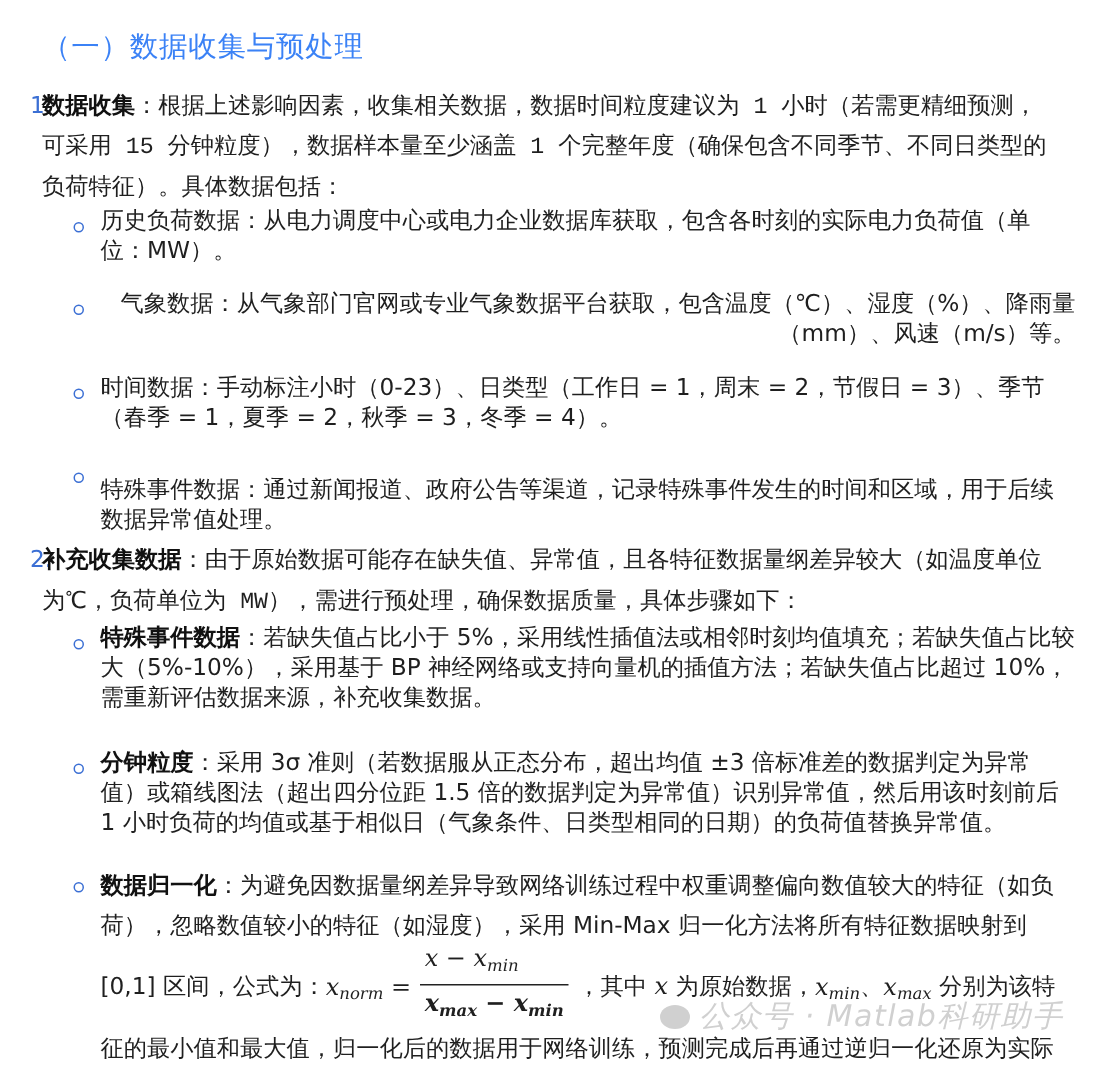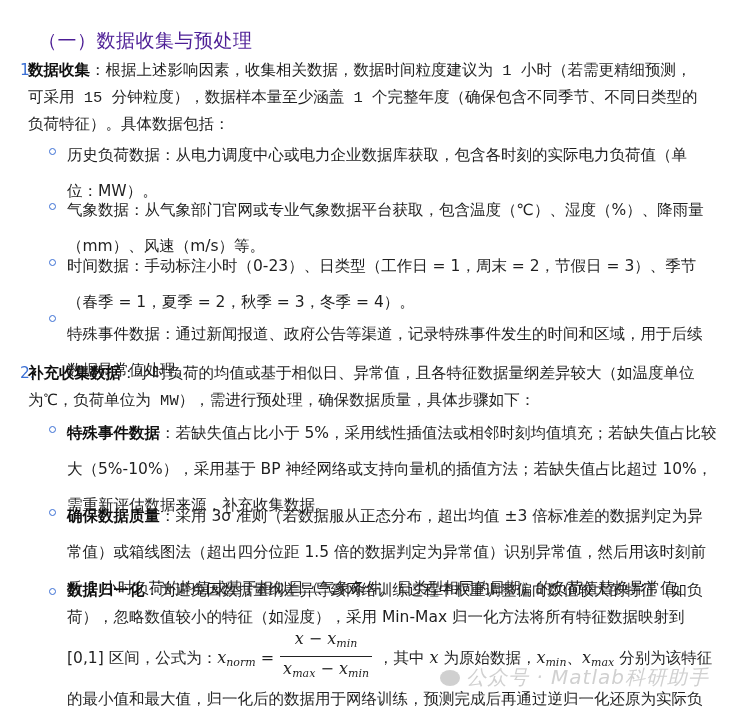--- a/index.html
+++ b/index.html
@@ -20,23 +20,23 @@
     position: absolute;
     left: 0; top: 0;
     width: 741px;
   }
   .section-title {
     position: absolute;
     left: 24px;
     top: 14px;
     font-size: 19px;
     font-weight: normal;
-    color: #4c1d95;
+    color: #3b82f6;
     letter-spacing: 0.5px;
-    margin: 14px;
+    margin: 4px;
   }
   .ol-item {
     position: absolute;
     left: 0;
     width: 741px;
   }
   .ol-marker {
     position: absolute;
     left: 20px;
     color: #3b6fd4;
@@ -64,51 +64,51 @@
     left: 49px;
     width: 5px;
     height: 5px;
     border: 1.5px solid #3b6fd4;
     border-radius: 50%;
   }
   .ul-para {
     position: absolute;
     left: 67px;
     width: 650px;
-    line-height: 36px;
+    line-height: 20px;
     margin: 0;
   }
   .math {
     font-family: "DejaVu Serif", "Liberation Serif", serif;
     font-style: italic;
     font-size: 16px;
   }
   .math sub {
     font-size: 11px;
     font-style: italic;
     vertical-align: -3px;
   }
   .frac {
     display: inline-block;
     vertical-align: middle;
-    text-align: center;
     margin: 0 6px;
     position: relative;
     top: -2px;
   }
   .frac .num {
     display: block;
     padding: 0 3px 2px 3px;
     border-bottom: 1.2px solid #222;
     line-height: 20px;
   }
   .frac .den {
     display: block;
     padding: 2px 3px 0 3px;
     line-height: 20px;
+    font-weight: bold;
   }
   .watermark {
     position: absolute;
     left: 440px;
     top: 664px;
     font-size: 20px;
     color: rgba(150,150,150,0.45);
     white-space: nowrap;
     letter-spacing: 1px;
     pointer-events: none;
@@ -138,51 +138,51 @@
     </p>
   </div>
 
   <div class="ul-item" style="top:137px;">
     <span class="ul-marker" style="top:11px;"></span>
     <p class="ul-para" style="top:0;">历史负荷数据：从电力调度中心或电力企业数据库获取，包含各时刻的实际电力负荷值（单位：MW）。</p>
   </div>
 
   <div class="ul-item" style="top:192px;">
     <span class="ul-marker" style="top:11px;"></span>
-    <p class="ul-para" style="top:0;">气象数据：从气象部门官网或专业气象数据平台获取，包含温度（℃）、湿度（%）、降雨量（mm）、风速（m/s）等。</p>
+    <p class="ul-para" style="top:0;text-align:right;">气象数据：从气象部门官网或专业气象数据平台获取，包含温度（℃）、湿度（%）、降雨量（mm）、风速（m/s）等。</p>
   </div>
 
   <div class="ul-item" style="top:248px;">
     <span class="ul-marker" style="top:11px;"></span>
     <p class="ul-para" style="top:0;">时间数据：手动标注小时（0-23）、日类型（工作日 = 1，周末 = 2，节假日 = 3）、季节（春季 = 1，夏季 = 2，秋季 = 3，冬季 = 4）。</p>
   </div>
 
   <div class="ul-item" style="top:304px;">
     <span class="ul-marker" style="top:11px;"></span>
     <p class="ul-para" style="top:12px;">特殊事件数据：通过新闻报道、政府公告等渠道，记录特殊事件发生的时间和区域，用于后续数据异常值处理。</p>
   </div>
 
   <div class="ol-item" style="top:361px;">
     <span class="ol-marker" style="top:3px;">2.</span>
     <p class="para" style="top:0;">
-      <span class="bold">补充收集数据</span><span>：</span><span>小时负荷的均值或基于相似日、异常值，且各特征数据量纲差异较大（如温度单位为℃，负荷单位为 MW），需进行预处理，确保数据质量，具体步骤如下：</span>
+      <span class="bold">补充收集数据</span><span>：</span><span>由于原始数据可能存在缺失值、异常值，且各特征数据量纲差异较大（如温度单位为℃，负荷单位为 MW），需进行预处理，确保数据质量，具体步骤如下：</span>
     </p>
   </div>
 
   <div class="ul-item" style="top:415px;">
     <span class="ul-marker" style="top:11px;"></span>
     <p class="ul-para" style="top:0;">
       <span class="bold">特殊事件数据</span><span>：</span><span>若缺失值占比小于 5%，采用线性插值法或相邻时刻均值填充；若缺失值占比较大（5%-10%），采用基于 BP 神经网络或支持向量机的插值方法；若缺失值占比超过 10%，需重新评估数据来源，补充收集数据。</span>
     </p>
   </div>
 
   <div class="ul-item" style="top:498px;">
     <span class="ul-marker" style="top:11px;"></span>
     <p class="ul-para" style="top:0;">
-      <span class="bold">确保数据质量</span><span>：</span><span>采用 3σ 准则（若数据服从正态分布，超出均值 ±3 倍标准差的数据判定为异常值）或箱线图法（超出四分位距 1.5 倍的数据判定为异常值）识别异常值，然后用该时刻前后 1 小时负荷的均值或基于相似日（气象条件、日类型相同的日期）的负荷值替换异常值。</span>
+      <span class="bold">分钟粒度</span><span>：</span><span>采用 3σ 准则（若数据服从正态分布，超出均值 ±3 倍标准差的数据判定为异常值）或箱线图法（超出四分位距 1.5 倍的数据判定为异常值）识别异常值，然后用该时刻前后 1 小时负荷的均值或基于相似日（气象条件、日类型相同的日期）的负荷值替换异常值。</span>
     </p>
   </div>
 
   <div class="ul-item" style="top:577px;">
     <span class="ul-marker" style="top:11px;"></span>
     <p class="ul-para" style="top:0; line-height:27px;">
       <span class="bold">数据归一化</span><span>：</span><span>为避免因数据量纲差异导致网络训练过程中权重调整偏向数值较大的特征（如负荷），忽略数值较小的特征（如湿度），采用 Min-Max 归一化方法将所有特征数据映射到 [0,1] 区间，公式为：</span><span class="math"><span>x</span><sub>norm</sub> <span style="font-style:normal;">=</span><span class="frac"><span class="num"><span>x − x</span><sub>min</sub></span><span class="den"><span>x</span><sub>max</sub><span> − x</span><sub>min</sub></span></span></span><span>，其中 </span><span class="math">x</span><span> 为原始数据，</span><span class="math"><span>x</span><sub>min</sub></span><span>、</span><span class="math"><span>x</span><sub>max</sub></span><span> 分别为该特征的最小值和最大值，归一化后的数据用于网络训练，预测完成后再通过逆归一化还原为实际负荷值。</span>
     </p>
   </div>
 

